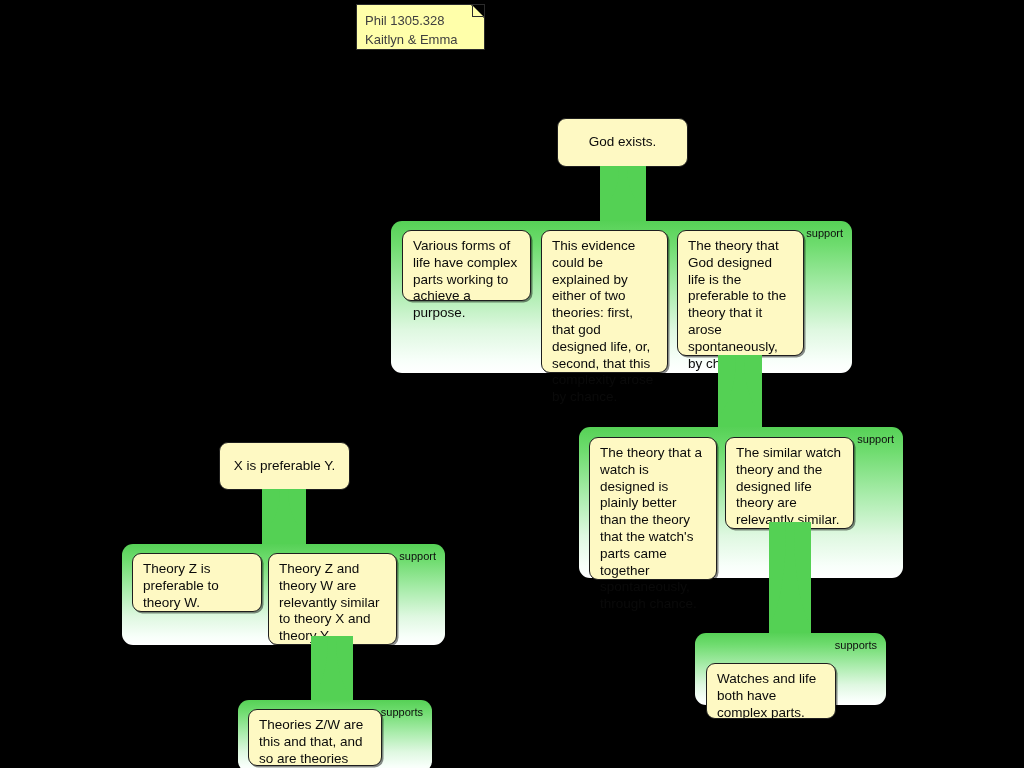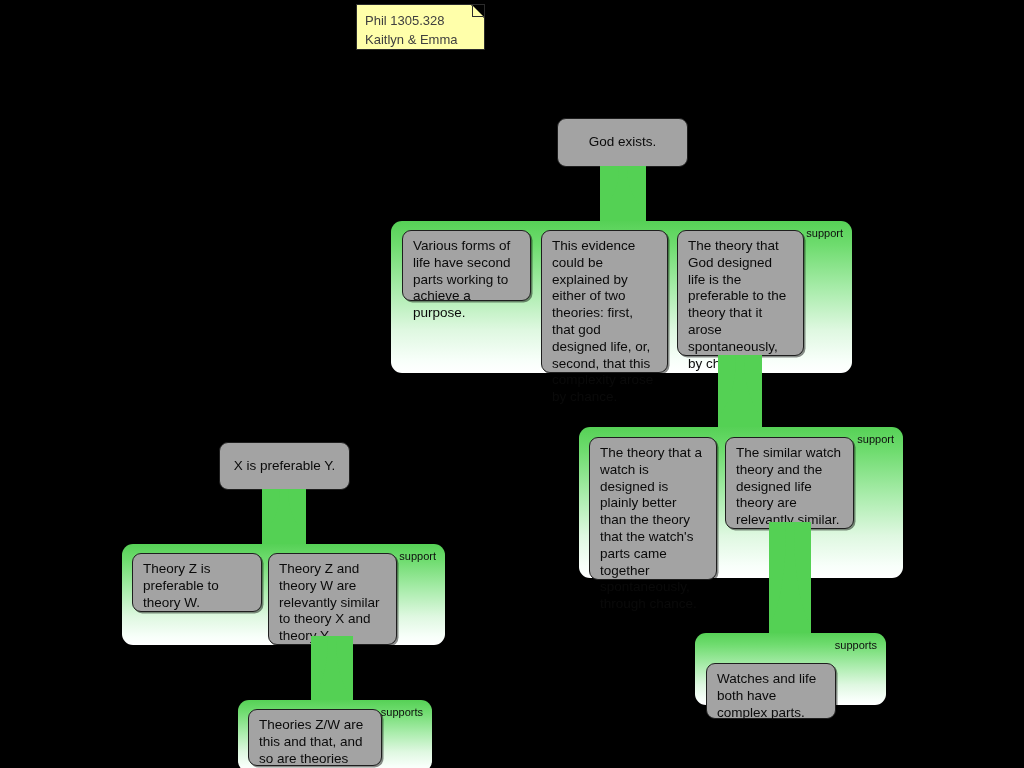--- a/index.html
+++ b/index.html
@@ -34,21 +34,21 @@
     background:#ffffaa;
     border-left:1px solid #2b2b2b;
     border-bottom:1px solid #2b2b2b;
     clip-path:polygon(0 0, 100% 100%, 0 100%);
   }
   .sticky .line{ white-space:pre; }
 
   
   .claim{
     position:absolute;
-    background:#a3a3a3;
+    background:#fef9c3;
     border:1px solid #1e1e1e;
     border-radius:9px;
     color:#0a0a0a;
     font-size:13.5px;
     line-height:16.8px;
     padding:7px 10px;
     box-shadow:1.5px 1.5px 0 rgba(0,0,0,0.55);
   }
   .claim.center{ display:flex; align-items:center; justify-content:center; }
 
@@ -95,21 +95,21 @@
   <div class="conn" style="left:600px; top:166px; width:46px; height:56px;">
     <svg width="46" height="56" viewBox="0 0 46 56">
       <path d="M19,0 L27,0 C27,16 30,30 46,46 L46,56 L0,56 L0,46 C16,30 19,16 19,0 Z" fill="#54d154"></path>
     </svg>
   </div>
 
   <div class="group" style="left:391px; top:221px; width:461px; height:152px;">
     <div class="label">support</div>
 
     <div class="claim" style="left:11px; top:9px; width:129px; height:71px;">
-      <span>Various forms of life have second parts working to achieve a purpose.</span>
+      <span>Various forms of life have complex parts working to achieve a purpose.</span>
     </div>
 
     <div class="claim" style="left:150px; top:9px; width:127px; height:143px;">
       <span>This evidence could be explained by either of two theories: first, that god designed life, or, second, that this complexity arose by chance.</span>
     </div>
 
     <div class="claim" style="left:286px; top:9px; width:127px; height:126px;">
       <span>The theory that God designed life is the preferable to the theory that it arose spontaneously, by chance.</span>
     </div>
   </div>

